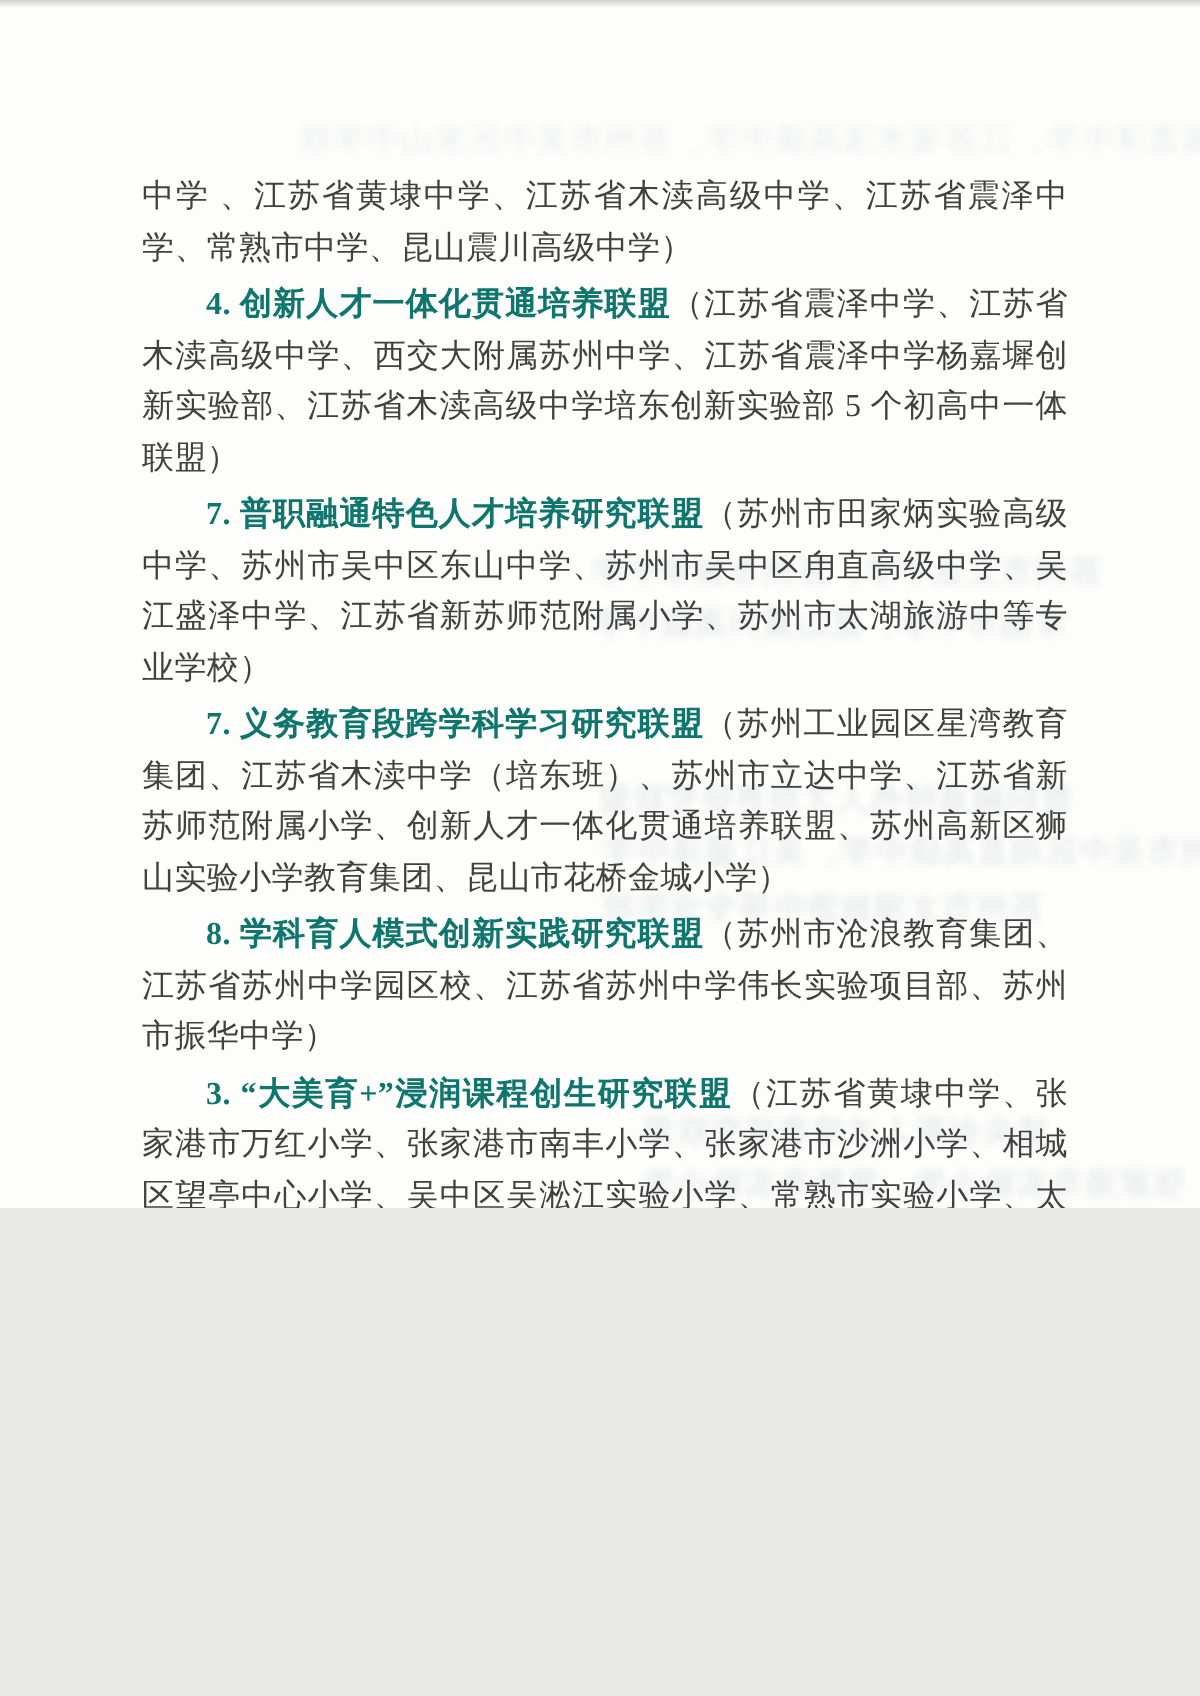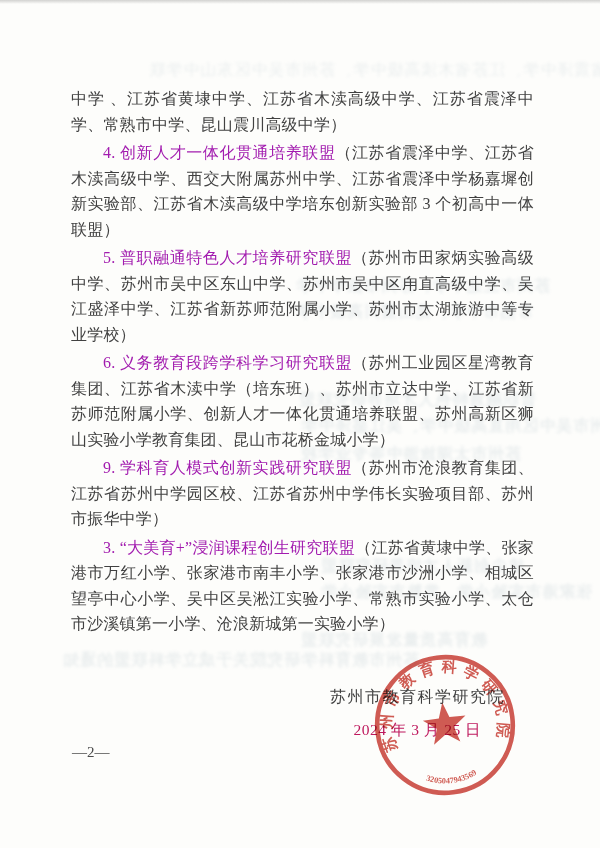--- a/index.html
+++ b/index.html
@@ -2,35 +2,35 @@
 <html><head>
 <meta charset="utf-8">
 <style>
   html,body { margin:0; padding:0; }
   body {
     width:600px; height:848px;
     background:#e9e9e7;
     font-family:"Liberation Serif","DejaVu Serif",serif;
   }
   .page {
-    position:relative; width:600px; height:848px;
+    position:relative; width:600px; height:604px;
     background:#fdfdfb; overflow:hidden;
   }
   .scan-edge-top {
     position:absolute; top:0; left:0; right:0; height:4px;
     background:linear-gradient(#d2d2d0, rgba(210,210,208,0));
   }
   .doc-body {
     position:absolute; left:71px; top:86px; width:463px;
     font-size:16px; line-height:25.5px; color:#414141;
     text-align:justify; letter-spacing:0.2px;
   }
   .para { margin:0 0 3px 0; }
   .para.indent { text-indent:32px; }
-  .lead { font-weight:normal; color:#a21caf; }
+  .lead { font-weight:bold; color:#0f766e; }
   .signature {
     position:absolute; top:687px; right:95px;
     font-size:16px; letter-spacing:1.5px; color:#414141;
   }
   .date {
     position:absolute; top:720px; right:119px;
     font-size:15.5px; letter-spacing:0.5px; color:#be185d;
   }
   .page-number {
     position:absolute; left:72px; top:744px;
@@ -68,27 +68,27 @@
       <div class="ghost bold" style="left: 300px; top: 444px;">苏州市太湖旅游中等专业学校</div>
       <div class="ghost bold" style="left: 320px; top: 556px;">拔尖创新人才培养研究联盟</div>
       <div class="ghost bold" style="left: 320px; top: 582px;">张家港市实验小学、常熟市实验小学</div>
       <div class="ghost bold" style="left: 300px; top: 630px;">教育高质量发展研究联盟</div>
       <div class="ghost bold" style="left: 62px; top: 650px;">苏州市教育科学研究院关于成立学科联盟的通知</div>
     </div>
 
   <div class="doc-body" id="doc-body">
   <p class="para"><span class="lead"></span><span class="rest">中学 、江苏省黄埭中学、江苏省木渎高级中学、江苏省震泽中学、常熟市中学、昆山震川高级中学）</span></p>
 
-  <p class="para indent"><span class="lead">4. 创新人才一体化贯通培养联盟</span><span class="rest">（江苏省震泽中学、江苏省木渎高级中学、西交大附属苏州中学、江苏省震泽中学杨嘉墀创新实验部、江苏省木渎高级中学培东创新实验部 3 个初高中一体联盟）</span></p>
+  <p class="para indent"><span class="lead">4. 创新人才一体化贯通培养联盟</span><span class="rest">（江苏省震泽中学、江苏省木渎高级中学、西交大附属苏州中学、江苏省震泽中学杨嘉墀创新实验部、江苏省木渎高级中学培东创新实验部 5 个初高中一体联盟）</span></p>
 
-  <p class="para indent"><span class="lead">5. 普职融通特色人才培养研究联盟</span><span class="rest">（苏州市田家炳实验高级中学、苏州市吴中区东山中学、苏州市吴中区甪直高级中学、吴江盛泽中学、江苏省新苏师范附属小学、苏州市太湖旅游中等专业学校）</span></p>
+  <p class="para indent"><span class="lead">7. 普职融通特色人才培养研究联盟</span><span class="rest">（苏州市田家炳实验高级中学、苏州市吴中区东山中学、苏州市吴中区甪直高级中学、吴江盛泽中学、江苏省新苏师范附属小学、苏州市太湖旅游中等专业学校）</span></p>
 
-  <p class="para indent"><span class="lead">6. 义务教育段跨学科学习研究联盟</span><span class="rest">（苏州工业园区星湾教育集团、江苏省木渎中学（培东班）、苏州市立达中学、江苏省新苏师范附属小学、创新人才一体化贯通培养联盟、苏州高新区狮山实验小学教育集团、昆山市花桥金城小学）</span></p>
+  <p class="para indent"><span class="lead">7. 义务教育段跨学科学习研究联盟</span><span class="rest">（苏州工业园区星湾教育集团、江苏省木渎中学（培东班）、苏州市立达中学、江苏省新苏师范附属小学、创新人才一体化贯通培养联盟、苏州高新区狮山实验小学教育集团、昆山市花桥金城小学）</span></p>
 
-  <p class="para indent"><span class="lead">9. 学科育人模式创新实践研究联盟</span><span class="rest">（苏州市沧浪教育集团、江苏省苏州中学园区校、江苏省苏州中学伟长实验项目部、苏州市振华中学）</span></p>
+  <p class="para indent"><span class="lead">8. 学科育人模式创新实践研究联盟</span><span class="rest">（苏州市沧浪教育集团、江苏省苏州中学园区校、江苏省苏州中学伟长实验项目部、苏州市振华中学）</span></p>
 
   <p class="para indent"><span class="lead">3. “大美育+”浸润课程创生研究联盟</span><span class="rest">（江苏省黄埭中学、张家港市万红小学、张家港市南丰小学、张家港市沙洲小学、相城区望亭中心小学、吴中区吴淞江实验小学、常熟市实验小学、太仓市沙溪镇第一小学、沧浪新城第一实验小学）</span></p>
 </div>
 
   <div class="signature">苏州市教育科学研究院</div>
 
   <div class="date">2024 年 3 月 25 日</div>
 
   <div class="page-number">—2—</div>
 

